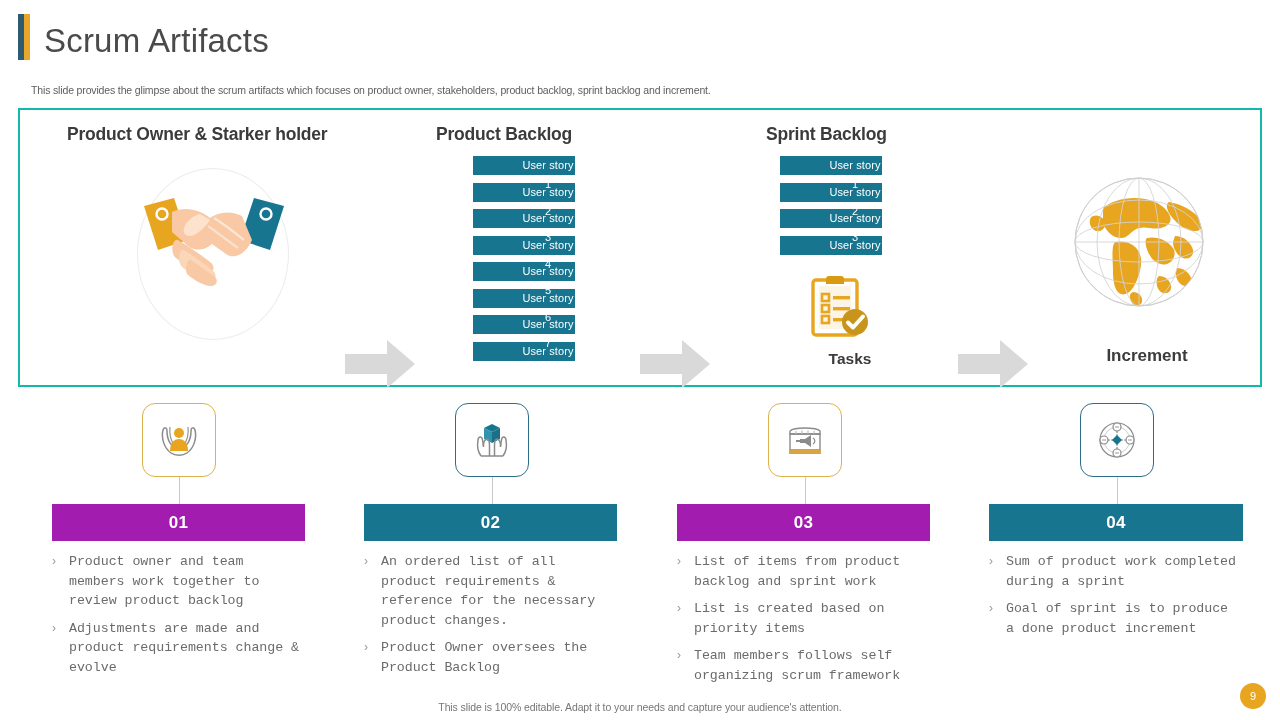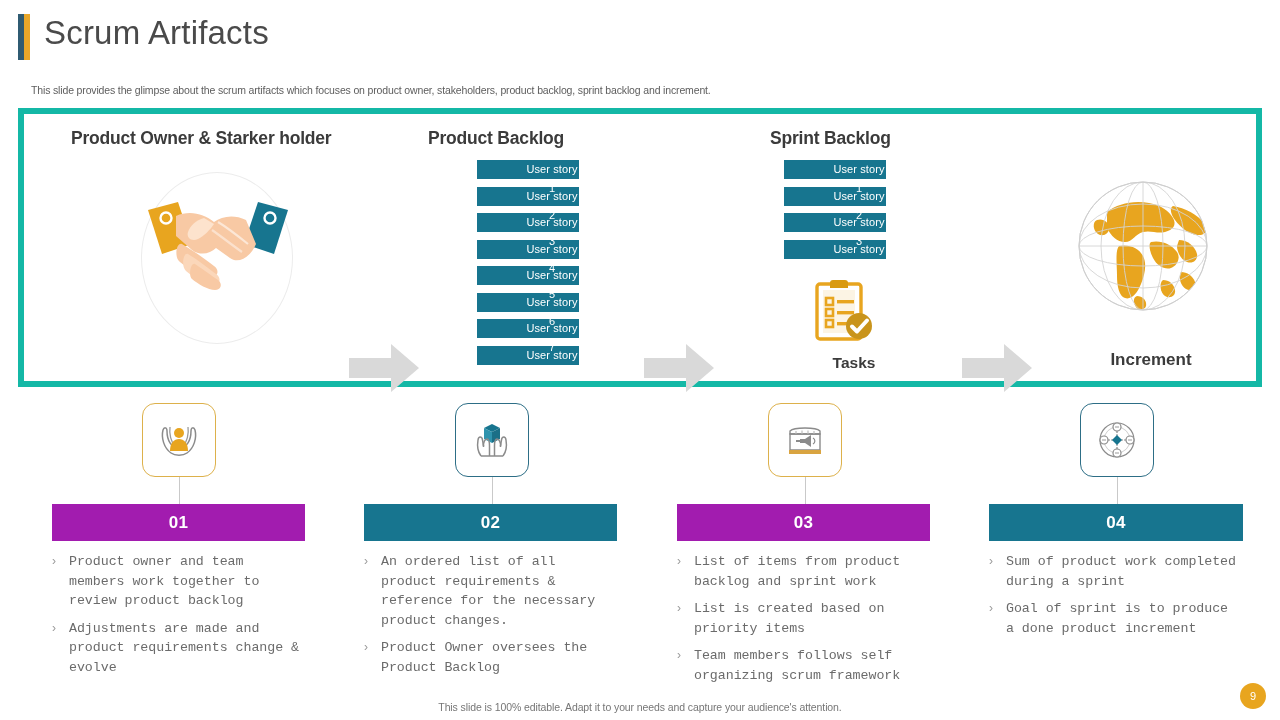--- a/index.html
+++ b/index.html
@@ -8,21 +8,21 @@
     font-family: "Liberation Sans", sans-serif;
     background: #ffffff;
     position: relative;
     overflow: hidden;
   }
 
   
   .title-row {
     position: absolute;
     left: 18px; top: 14px;
-    display: flex; align-items: flex-start;
+    display: flex; align-items: flex-end;
   }
   .accent { display: flex; height: 46px; margin-right: 14px; }
   .accent .bar { width: 6px; height: 46px; }
   .accent .bar-teal { background: #2f5b72; }
   .accent .bar-gold { background: #e8a72a; }
   .page-title {
     font-size: 33px;
     font-weight: 400;
     color: #4a4a4a;
     letter-spacing: .2px;
@@ -35,33 +35,33 @@
     color: #5d5d5d;
     letter-spacing: -.15px;
     white-space: nowrap;
   }
 
   
   .panel {
     position: absolute;
     left: 18px; top: 108px;
     width: 1244px; height: 279px;
-    border: 6px solid #14b8a6;
+    border: 2px solid #14b8a6;
     background: #fff;
   }
   .sec-head {
     position: absolute;
     font-size: 17.5px;
     font-weight: bold;
     color: #3b3b3b;
     white-space: nowrap;
     letter-spacing: -.2px;
   }
   .sec-head.h1 { left: 47px;  top: 14px; }
-  .sec-head.h2 { left: 404px; top: 14px; }
+  .sec-head.h2 { left: 416px; top: 14px; }
   .sec-head.h3 { left: 746px; top: 14px; }
 
   
   .hs-circle {
     position: absolute;
     left: 117px; top: 58px;
     width: 152px; height: 172px;
     border: 1px solid #ececec;
     border-radius: 50%;
   }

